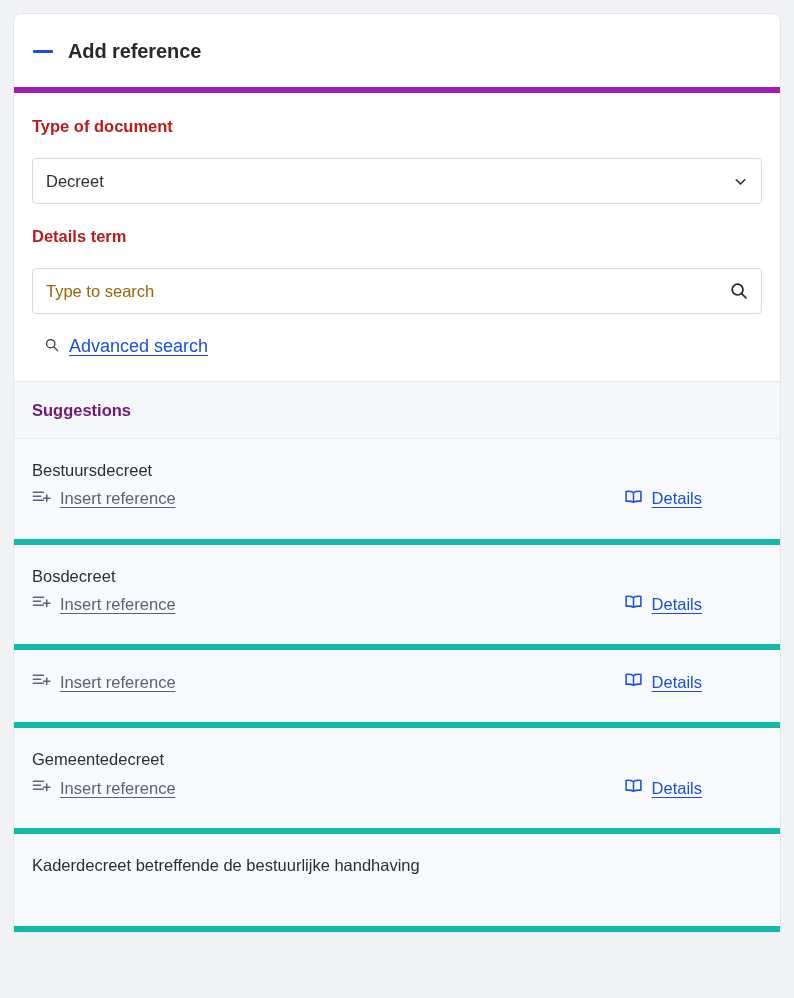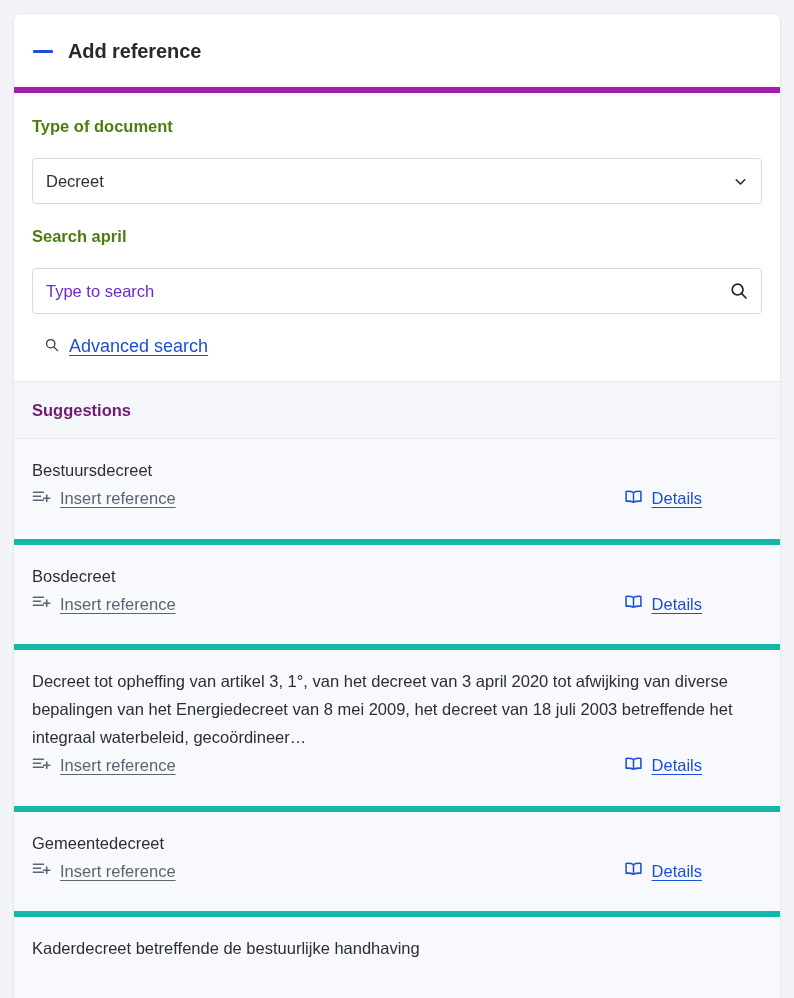--- a/index.html
+++ b/index.html
@@ -52,42 +52,42 @@
   }
 
   
   .form-body {
     padding: 16px 18px 20px 18px;
     background: #fff;
   }
   .field-label {
     font-size: 16.5px;
     font-weight: bold;
-    color: #4d7c0f;
+    color: #b91c1c;
     margin: 8px 0 9px 0;
   }
   .control {
     position: relative;
     height: 46px;
     border: 1px solid #d6dae1;
     border-radius: 4px;
     background: #fff;
     display: flex;
     align-items: center;
     padding: 0 44px 0 13px;
     width: 730px;
     margin-top: 22px;
   }
   .control .value {
     font-size: 16.5px;
     color: #2b2f35;
   }
   .control .ph {
     font-size: 16.5px;
-    color: #6d28d9;
+    color: #a16207;
   }
   .control .icon-right {
     position: absolute;
     right: 12px; top: 0; bottom: 0;
     display: flex; align-items: center;
     cursor: pointer;
   }
   .spacer-14 { height: 15px; }
 
   .adv-row {
@@ -167,21 +167,21 @@
         <span class="value">Decreet</span>
         <span class="icon-right">
           <svg width="17" height="17" viewBox="0 0 20 20" fill="none" stroke="#2b2f35" stroke-width="1.9" stroke-linecap="round" stroke-linejoin="round">
             <polyline points="5,8 10,13 15,8"></polyline>
           </svg>
         </span>
       </div>
 
       <div class="spacer-14"></div>
 
-      <div class="field-label">Search april</div>
+      <div class="field-label">Details term</div>
       <div class="control">
         <span class="ph">Type to search</span>
         <span class="icon-right">
           <svg width="20" height="20" viewBox="0 0 20 20" fill="none" stroke="#1f2329" stroke-width="1.7" stroke-linecap="round">
             <circle cx="8.6" cy="8.6" r="5.4"></circle>
             <line x1="12.7" y1="12.7" x2="17" y2="17"></line>
           </svg>
         </span>
       </div>
 
@@ -251,21 +251,20 @@
                 <path d="M10 3.4 C11.7 2.2 14.4 1.9 17.8 2.1 L17.8 12.4 C14.4 12.2 11.7 12.5 10 13.7"></path>
                 <line x1="10" y1="3.4" x2="10" y2="13.7"></line>
               </svg>
             </span>
             <span class="action-label">Details</span>
           </span>
         </div>
       </div>
 
       <div class="sugg-item">
-        <div class="sugg-title">Decreet tot opheffing van artikel 3, 1°, van het decreet van 3 april 2020 tot afwijking van diverse bepalingen van het Energiedecreet van 8 mei 2009, het decreet van 18 juli 2003 betreffende het integraal waterbeleid, gecoördineer…</div>
         <div class="sugg-actions">
           <span class="action insert">
             <span>
               <svg width="19" height="16" viewBox="0 0 20 16" fill="none" stroke="#5b6472" stroke-width="1.7" stroke-linecap="round">
                 <line x1="1.5" y1="3" x2="12" y2="3"></line>
                 <line x1="1.5" y1="7.2" x2="9" y2="7.2"></line>
                 <line x1="1.5" y1="11.4" x2="12" y2="11.4"></line>
                 <line x1="15.5" y1="6" x2="15.5" y2="12.6"></line>
                 <line x1="12.2" y1="9.3" x2="18.8" y2="9.3"></line>
               </svg>

